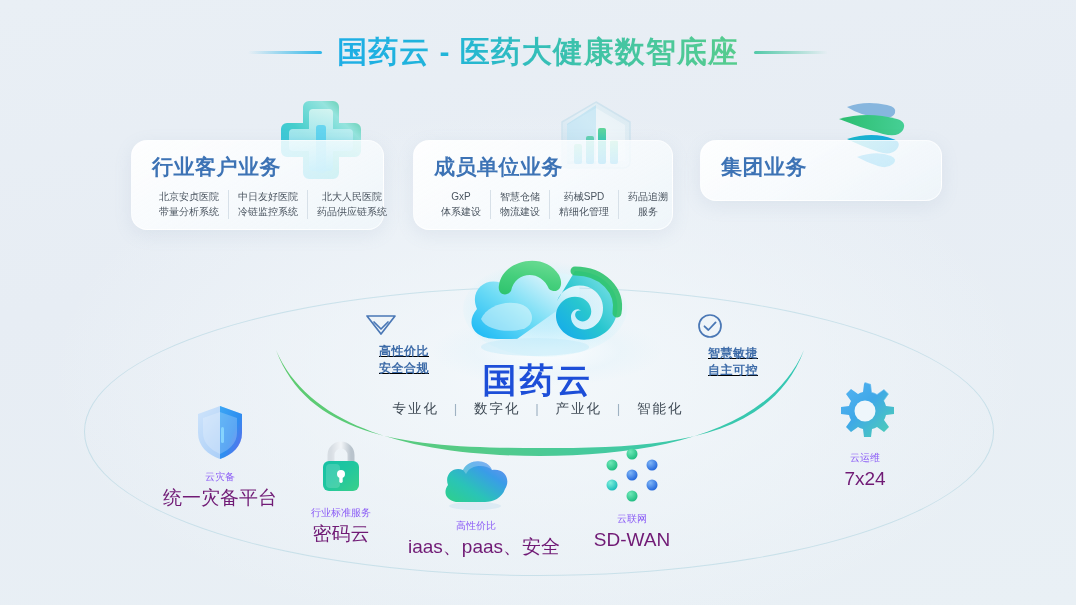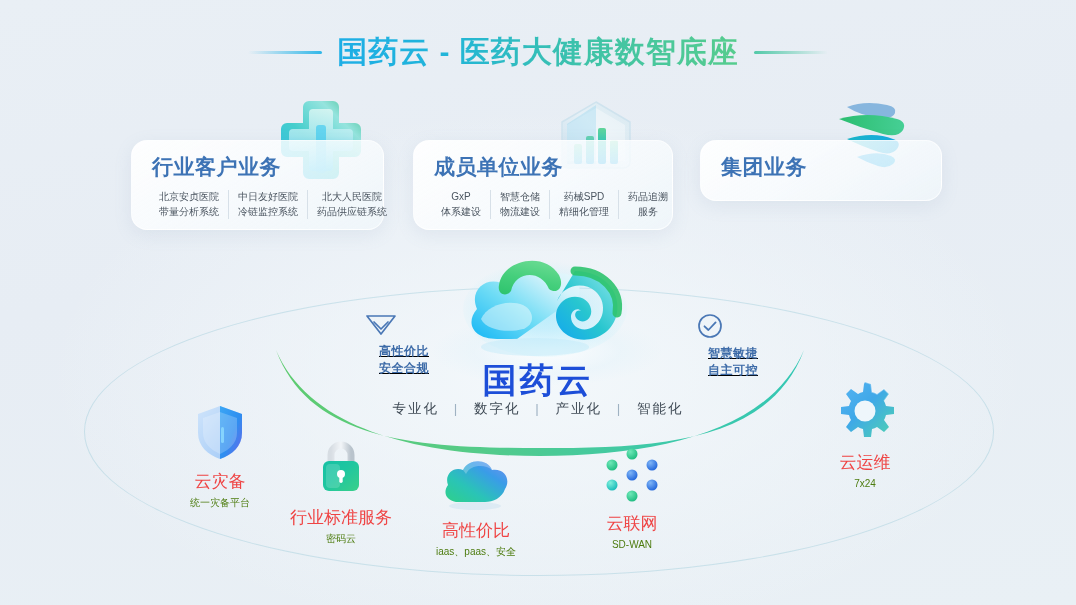--- a/index.html
+++ b/index.html
@@ -92,22 +92,22 @@
   .badge .glyph{display:block;margin:0 auto 6px auto;}
   .badge .lbl{
     font-size:12px;font-weight:bold;color:#3d6ba8;line-height:1.45;letter-spacing:.5px;
   }
   #badge-left{left:333px;top:313px;width:96px;}
   #badge-right{left:662px;top:313px;width:96px;}
 
   
   .node{position:absolute;text-align:center;}
   .node .glyph{display:block;margin:0 auto 8px auto;}
-  .node .t1{font-size:17px;color:#ef4444;line-height:1.5;white-space:nowrap;}
-  .node .t2{font-size:10px;color:#4d7c0f;line-height:1.5;white-space:nowrap;}
+  .node .t1{font-size:10px;color:#8b5cf6;line-height:1.5;white-space:nowrap;}
+  .node .t2{font-size:19px;color:#701a75;line-height:1.5;white-space:nowrap;}
   #node-dr{left:158px;top:403px;width:124px;}
   #node-lock{left:276px;top:437px;width:130px;}
   #node-cloud{left:408px;top:456px;width:136px;}
   #node-net{left:574px;top:447px;width:116px;}
   #node-edge{left:686px;top:437px;width:144px;}
   #node-ops{left:806px;top:380px;width:118px;}
 </style>
 </head>
 <body>
 

